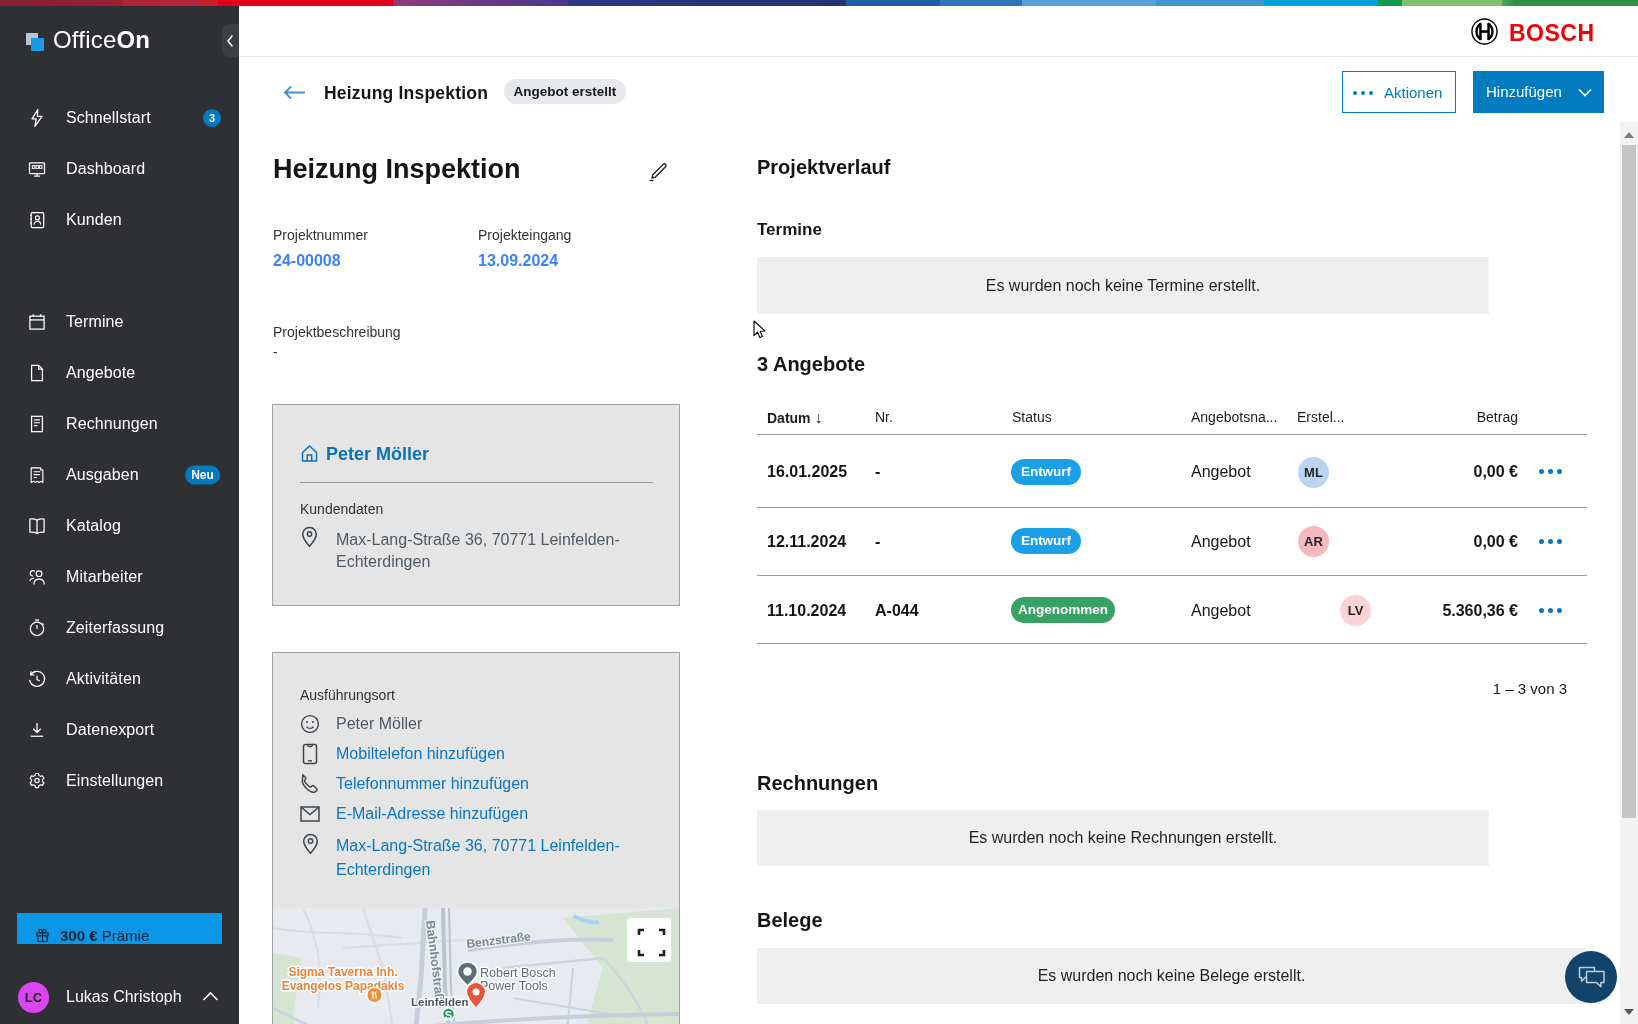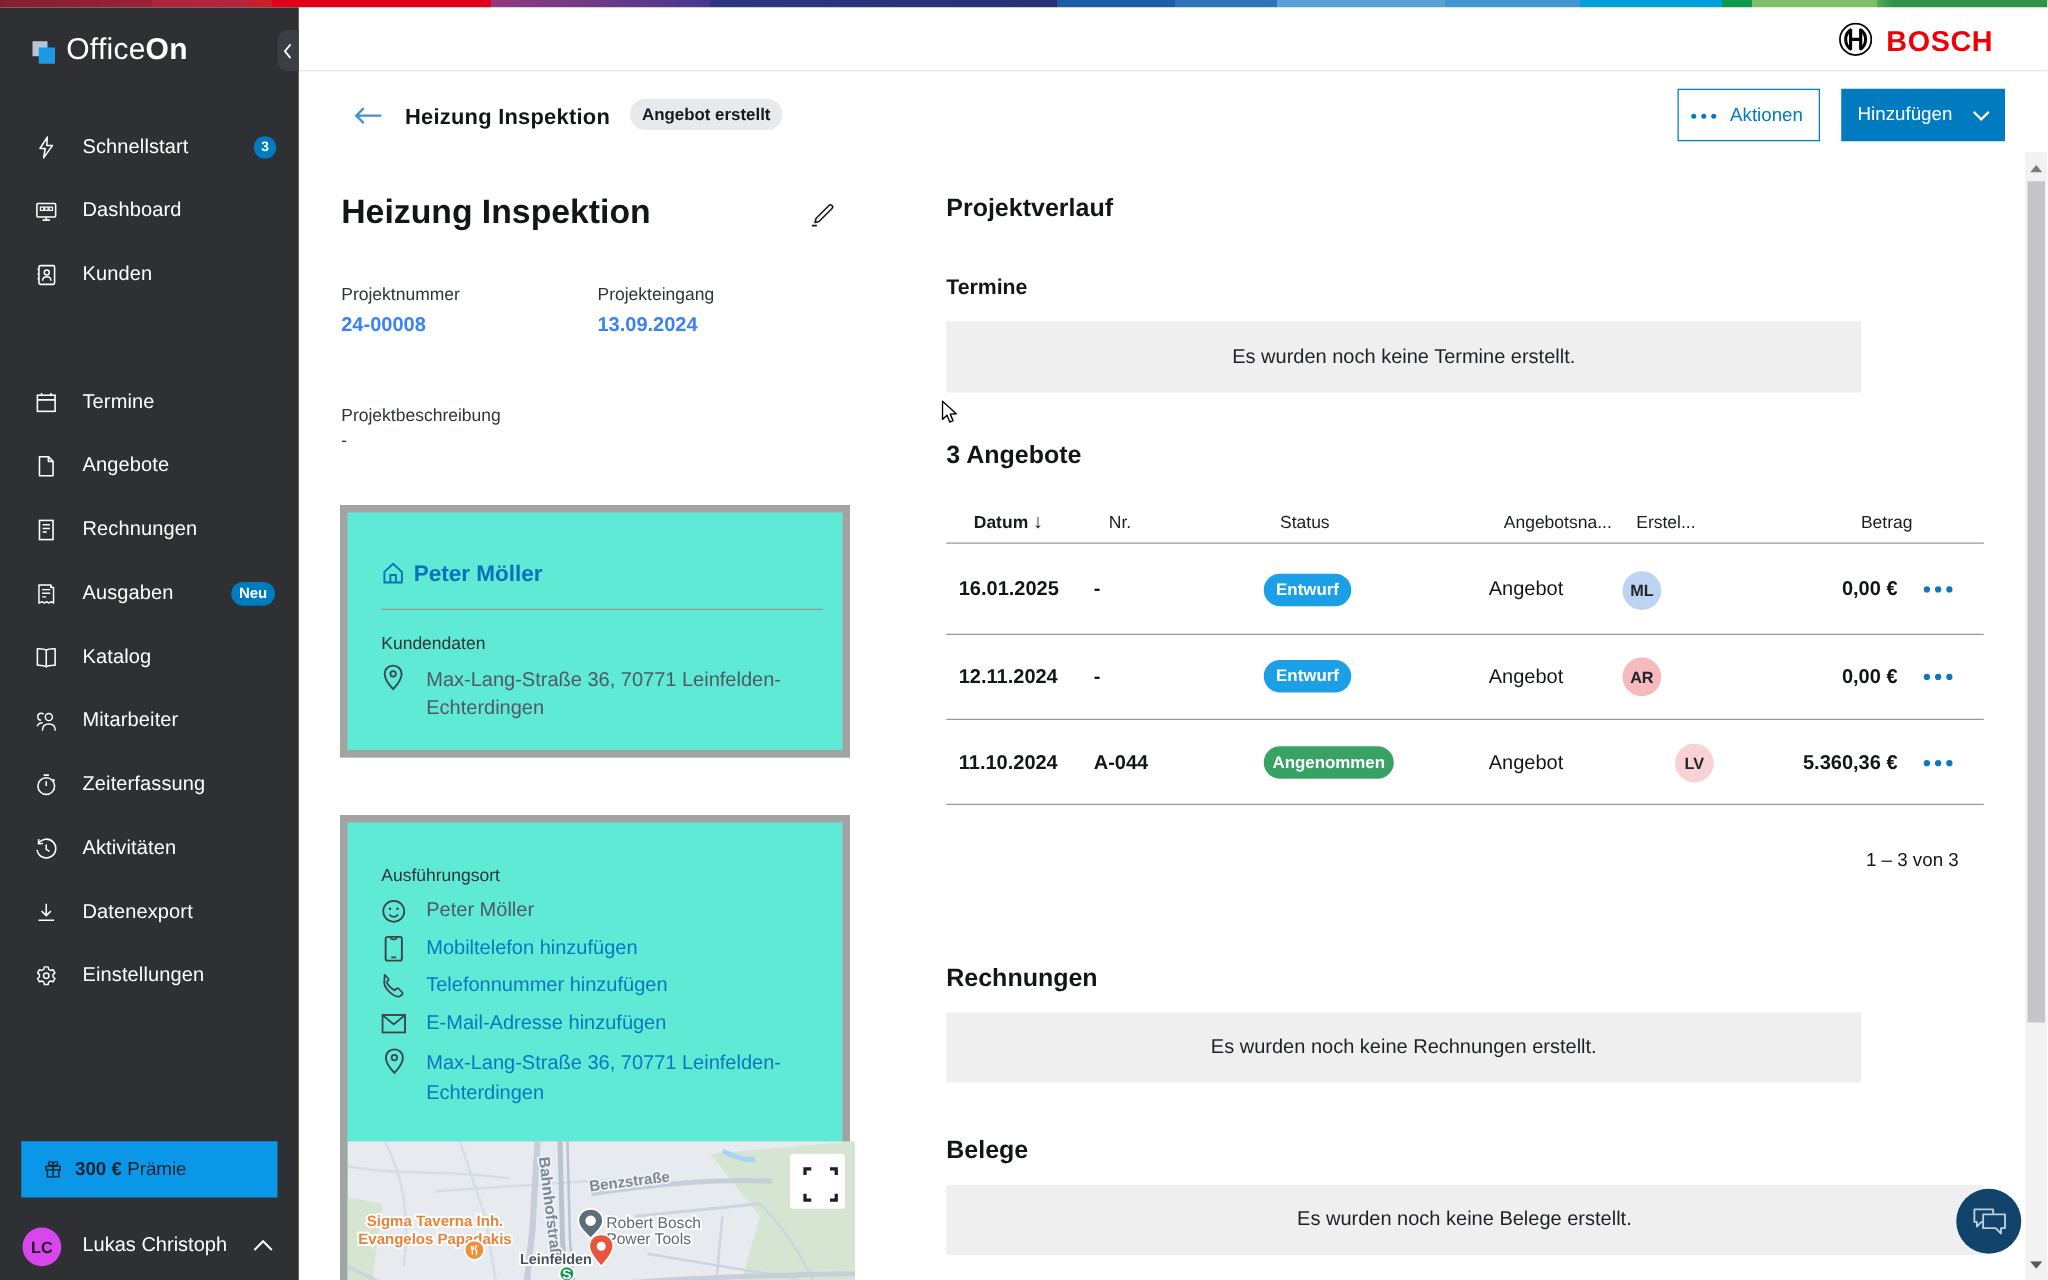--- a/index.html
+++ b/index.html
@@ -37,46 +37,46 @@
   .logo-txt b { font-weight:bold; }
   .collapse { position:absolute; left:222px; top:18px; width:17px; height:33px; background:#3b3e42; border-radius:8px 0 0 8px; }
   .collapse svg { position:absolute; left:3px; top:10px; }
   .nav-item { position:absolute; left:0; width:239px; height:51px; }
   .nav-item .ic { position:absolute; left:27px; top:50%; transform:translateY(-50%); width:20px; height:20px; }
   .nav-item .lbl { position:absolute; left:66px; top:50%; transform:translateY(-50%); font-size:16px; color:#fff; letter-spacing:0.1px; }
   .nav-item.active { background:#fff; }
   .nav-item.active .lbl { color:#232528; }
   .badge3 { position:absolute; left:203px; top:50%; transform:translateY(-50%); width:18px; height:18px; border-radius:50%; background:#007bc0; color:#fff; font-size:11px; font-weight:bold; text-align:center; line-height:18px; }
   .badgeneu { position:absolute; left:185px; top:50%; transform:translateY(-50%); width:35px; height:19px; border-radius:10px; background:#007bc0; color:#fff; font-size:12px; font-weight:bold; text-align:center; line-height:19px; }
-  .praemie { position:absolute; left:17px; top:907px; width:205px; height:45px; background:#0a97e8; color:#16293a; }
+  .praemie { position:absolute; left:17px; top:907px; width:205px; height:31px; background:#0a97e8; color:#16293a; }
   .praemie .gift { position:absolute; left:17px; top:14px; }
   .praemie .ptx { position:absolute; left:43px; top:14px; font-size:15px; color:#102332; }
   .userrow { position:absolute; left:0; top:962px; width:239px; height:56px; }
   .lc { position:absolute; left:18px; top:14px; width:31px; height:31px; border-radius:50%; background:#d946ef; color:#1d1d1f; font-size:13px; font-weight:bold; text-align:center; line-height:31px; }
   .uname { position:absolute; left:66px; top:20px; font-size:16px; color:#fff; }
   .uchev { position:absolute; left:202px; top:23px; }
   
   .title { left:324px; top:83px; font-size:17.5px; font-weight:bold; color:#131619; letter-spacing:0.2px; }
   .statuspill { left:504px; top:79px; width:122px; height:25px; background:#e7e9ec; border-radius:13px; color:#17191c; font-size:13.5px; font-weight:bold; text-align:center; line-height:25px; }
   .btn-aktionen { left:1342px; top:71px; width:114px; height:42px; border:1px solid #007bc0; color:#007bc0; font-size:15px; background:#fff; }
   .btn-hinzu { left:1473px; top:71px; width:131px; height:42px; background:#007bc0; color:#fff; font-size:15px; }
   
   .h1 { left:273px; top:154px; font-size:27px; font-weight:bold; color:#131619; letter-spacing:0px; }
   .flabel { font-size:14px; color:#2e3438; }
   .fvalue { font-size:16px; font-weight:bold; color:#3b82f6; }
-  .card { border:6px solid #a3a3a3; background:#5eead4; }
+  .card { border:1px solid #a3a3a3; background:#e5e5e5; }
   .cname { color:#0a72ba; font-size:18px; font-weight:bold; }
   .greytx { color:#4f5a64; }
   .bluetx { color:#0a77c0; }
   .row16 { font-size:16px; }
   
   .sech1 { font-size:20px; font-weight:bold; color:#131619; letter-spacing:0px; }
   .sech2 { font-size:17px; font-weight:bold; color:#131619; }
   .emptybox { background:#efeff0; width:732px; height:57px; font-size:16px; color:#1d2024; display:flex; align-items:center; justify-content:center; }
-  .th { font-size:14px; color:#1a1d20;margin-left:12px; }
+  .th { font-size:14px; color:#1a1d20; }
   .td { font-size:16px; color:#131619; }
   .pill { border-radius:13px; height:26px; color:#fff; font-size:13.5px; font-weight:bold; text-align:center; line-height:26px; position:absolute; }
   .pill.blue { background:#1ba0e8; width:70px; }
   .pill.green { background:#38a264; width:104px; }
   .avatar { position:absolute; width:31px; height:31px; border-radius:50%; font-size:13px; font-weight:bold; text-align:center; line-height:31px; color:#20262c; }
   .dots { display:flex; gap:4px; }
   .dots span { display:block; width:5px; height:5px; border-radius:50%; background:#0a77c0; }
   .dots3 { display:flex; gap:4px; }
   .dots3 i { display:block; width:4px; height:4px; border-radius:50%; background:#007bc0; }
   .hline { position:absolute; height:1px; background:#96999c; }

